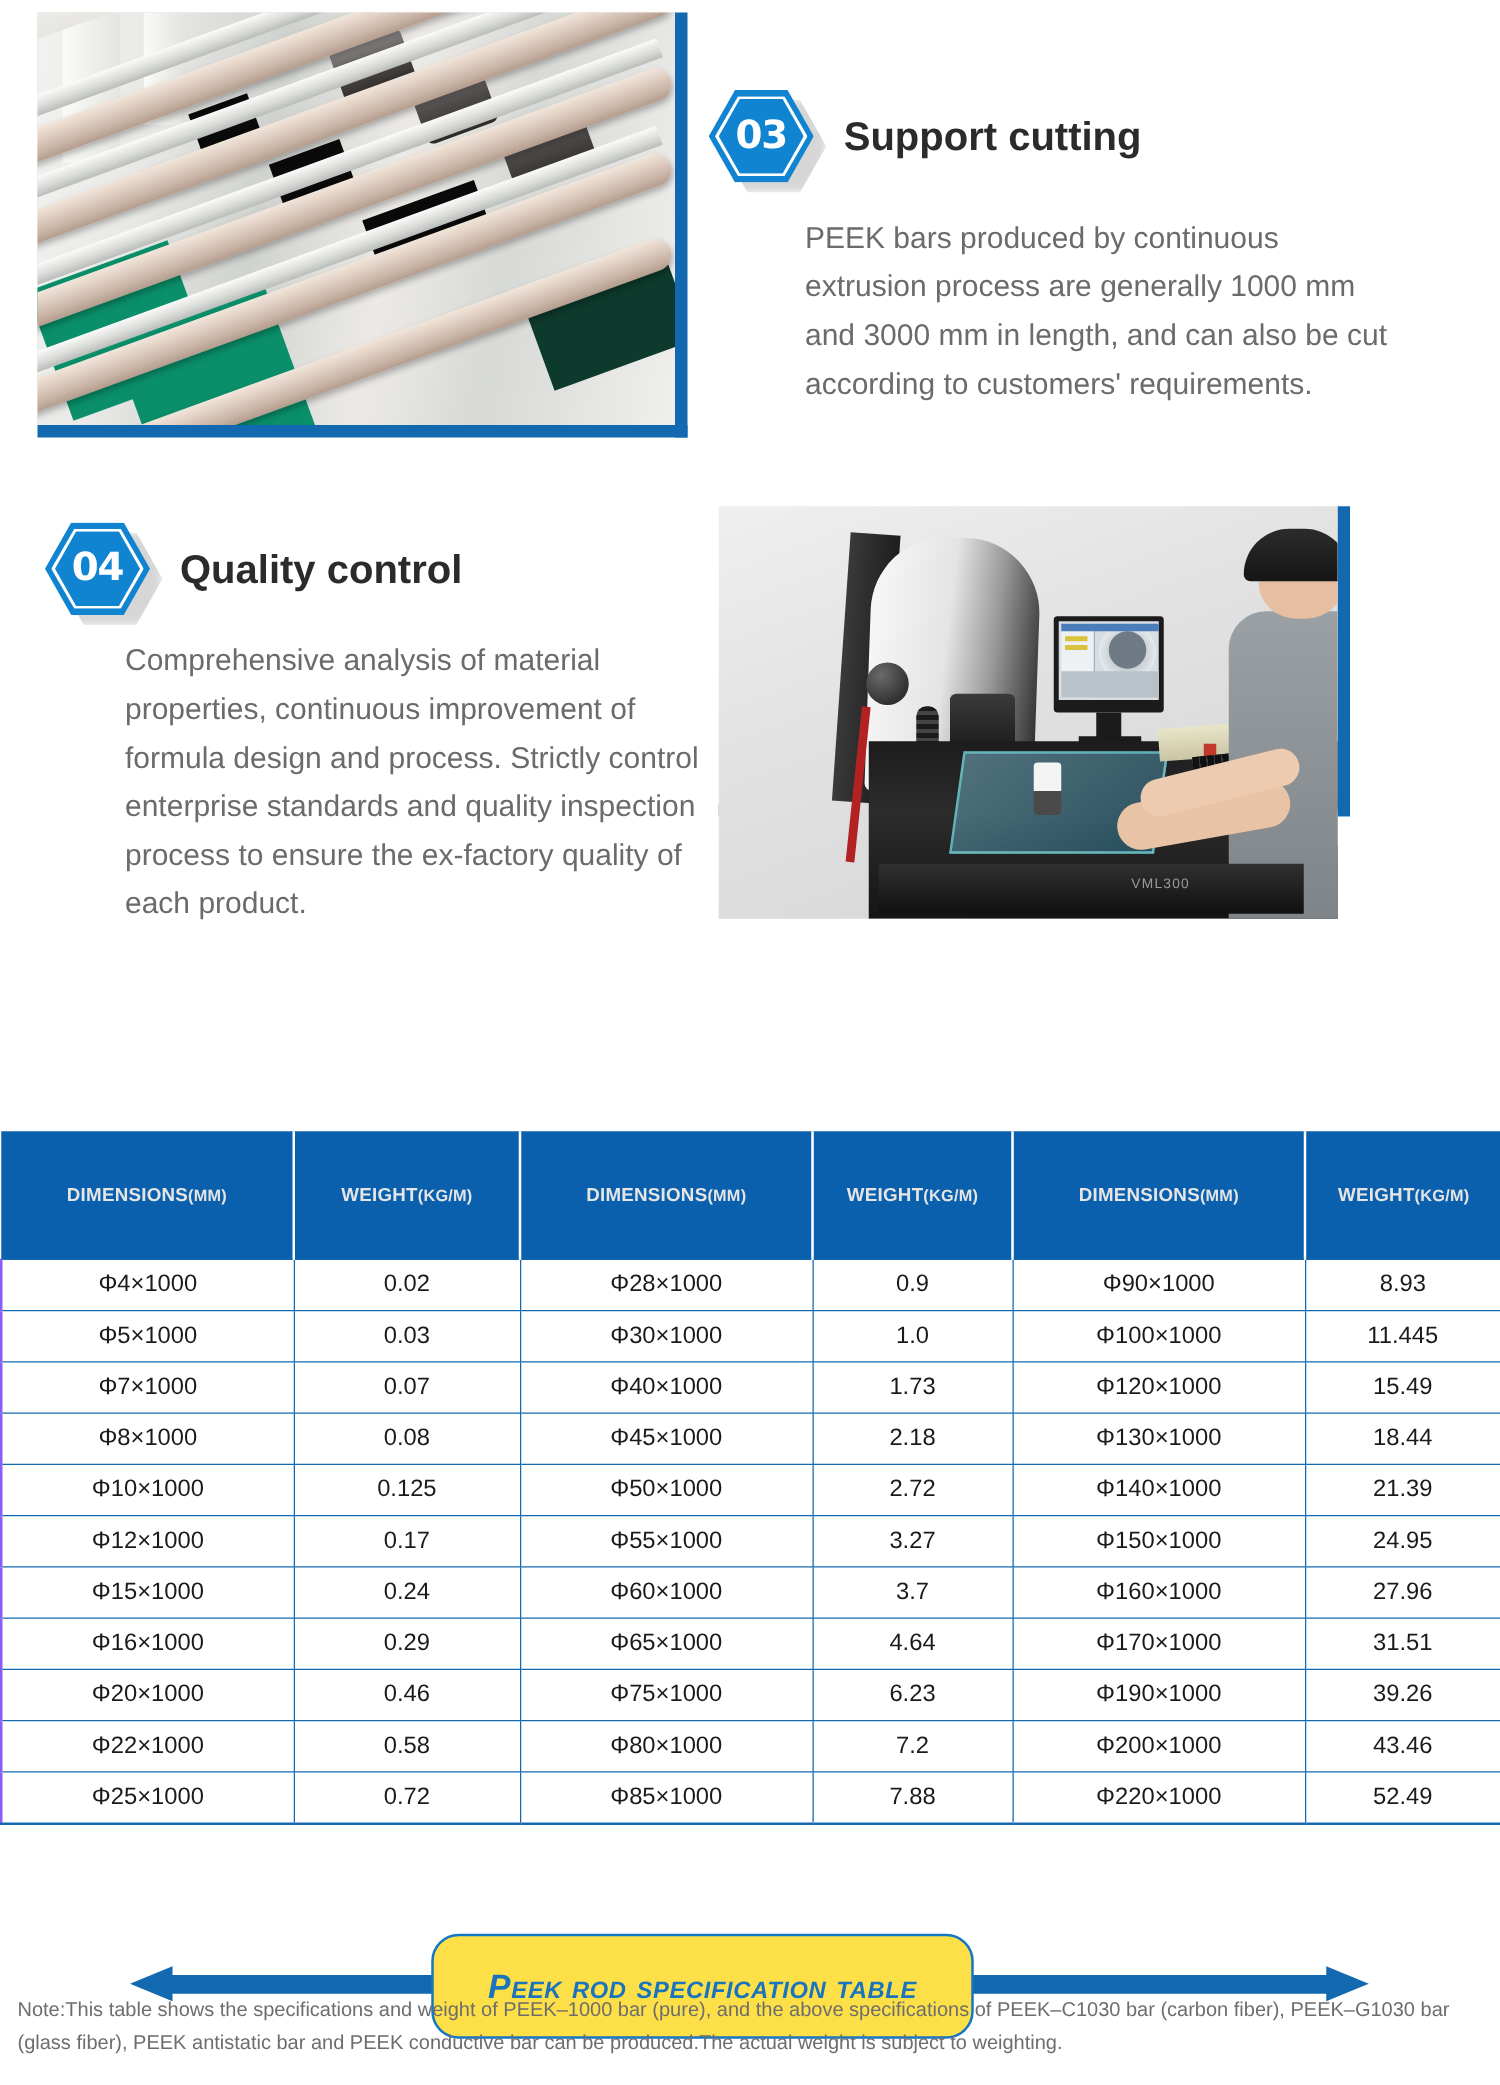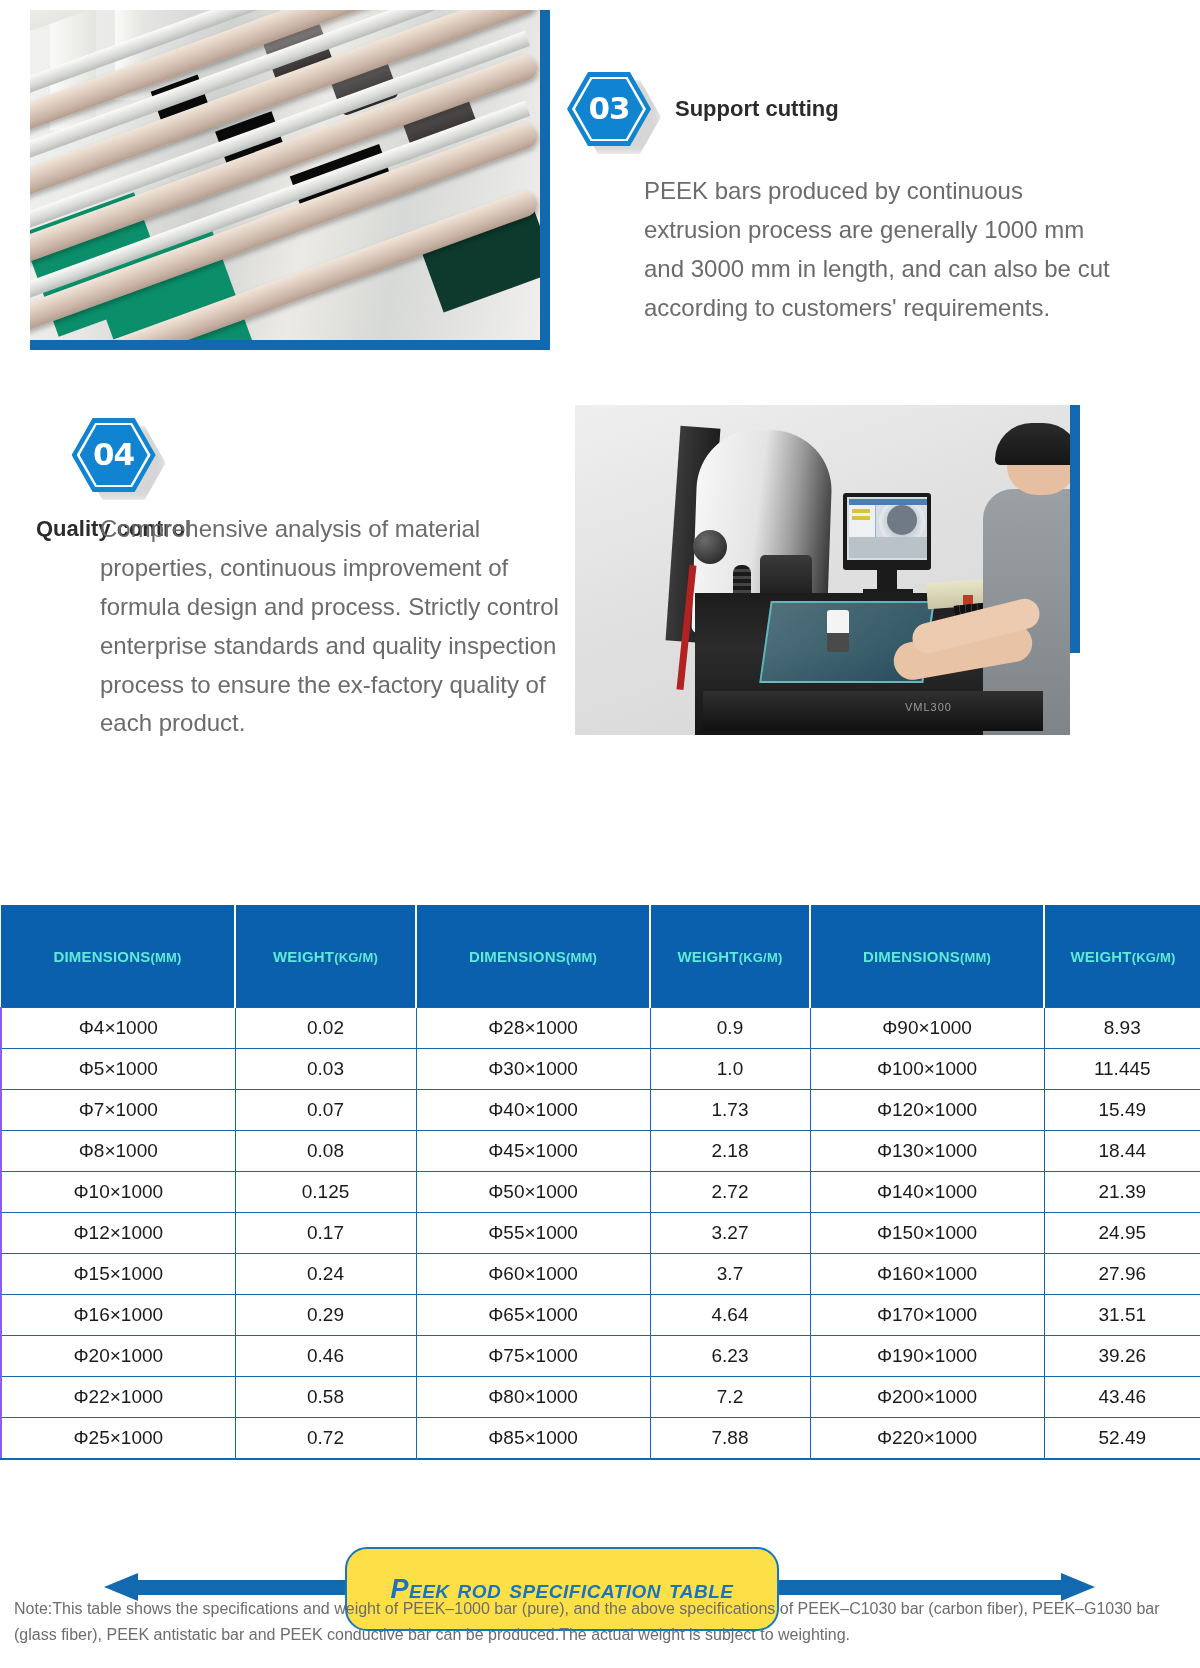--- a/index.html
+++ b/index.html
@@ -133,37 +133,37 @@
     font-family: "DejaVu Sans", sans-serif;
     padding-bottom: 2px;
   }
 
   .sec-head {
     display: flex;
     align-items: center;
     gap: 24px;
   }
   .sec-title {
-    font-size: 22px;
+    font-size: 32px;
     font-weight: bold;
     color: #2b2b2b;
     font-family: "Liberation Sans", sans-serif;
   }
   .sec-body {
     font-size: 24px;
     line-height: 1.62;
     color: #6b6b6b;
     font-family: "Liberation Sans", sans-serif;
   }
 
   .sec03-head { position: absolute; left: 567px; top: 72px; }
   .sec03-body { position: absolute; left: 644px; top: 172px; width: 470px; }
 
   
-  .sec04-head { position: absolute; left: 36px; top: 418px; flex-direction: column; }
+  .sec04-head { position: absolute; left: 36px; top: 418px; }
   .sec04-body { position: absolute; left: 100px; top: 510px; width: 470px; }
 
   .photo-frame-2 {
     position: absolute;
     left: 575px; top: 405px;
     width: 505px; height: 248px;
     border-bottom: 10px solid #1369b0;
     border-right: 10px solid #1369b0;
     box-sizing: border-box;
   }
@@ -353,21 +353,21 @@
   
   .spec-table {
     position: absolute;
     left: 0; top: 905px;
     width: 1200px;
     border-collapse: collapse;
     table-layout: fixed;
   }
   .spec-table th {
     background: #0a60ad;
-    color: #5eead4;
+    color: #e5e5e5;
     font-size: 15px;
     font-weight: bold;
     height: 100px;
     vertical-align: middle;
     text-align: center;
     letter-spacing: 0.2px;
     border-right: 2px solid #ffffff;
     font-family: "Liberation Sans", sans-serif;
   }
   .spec-table th:last-child { border-right: none; }

